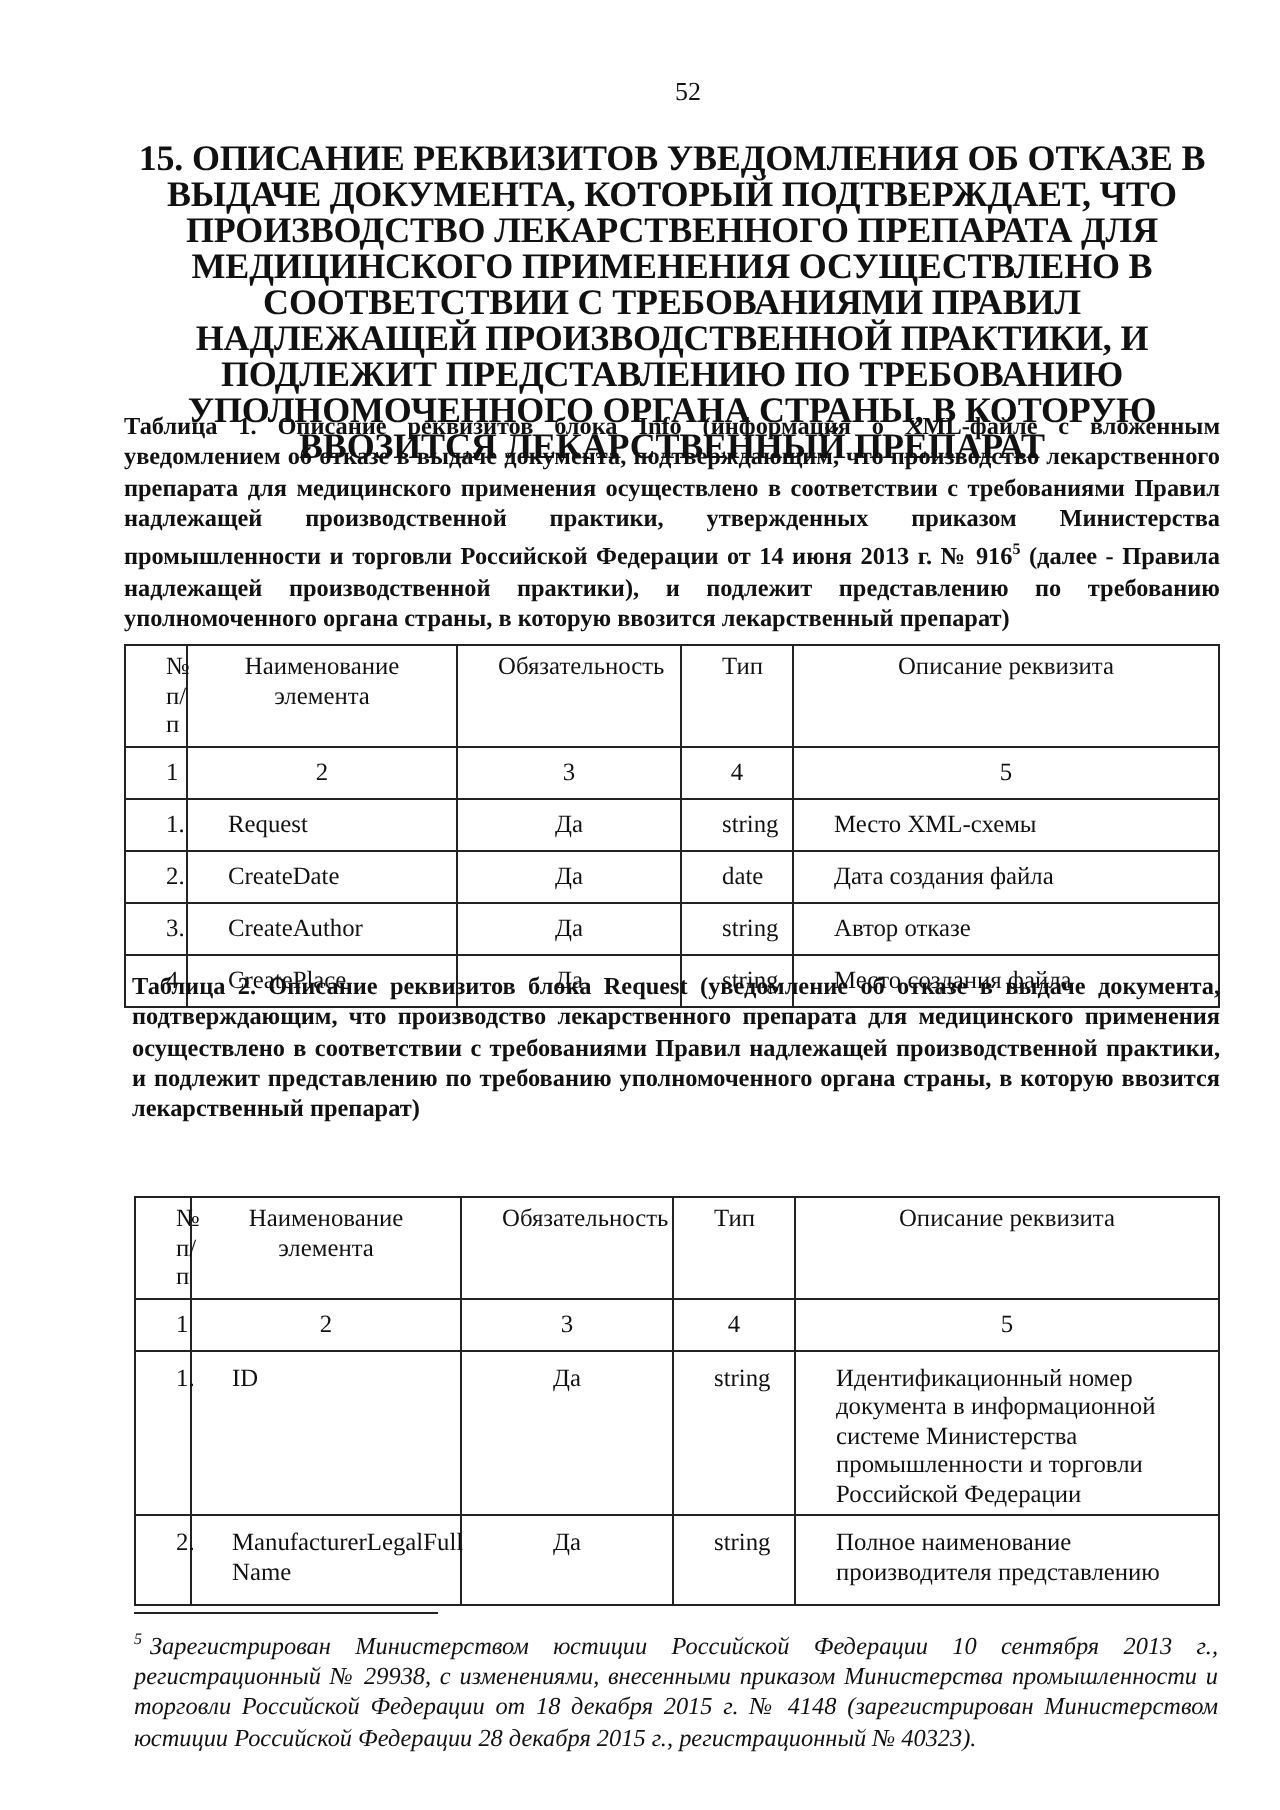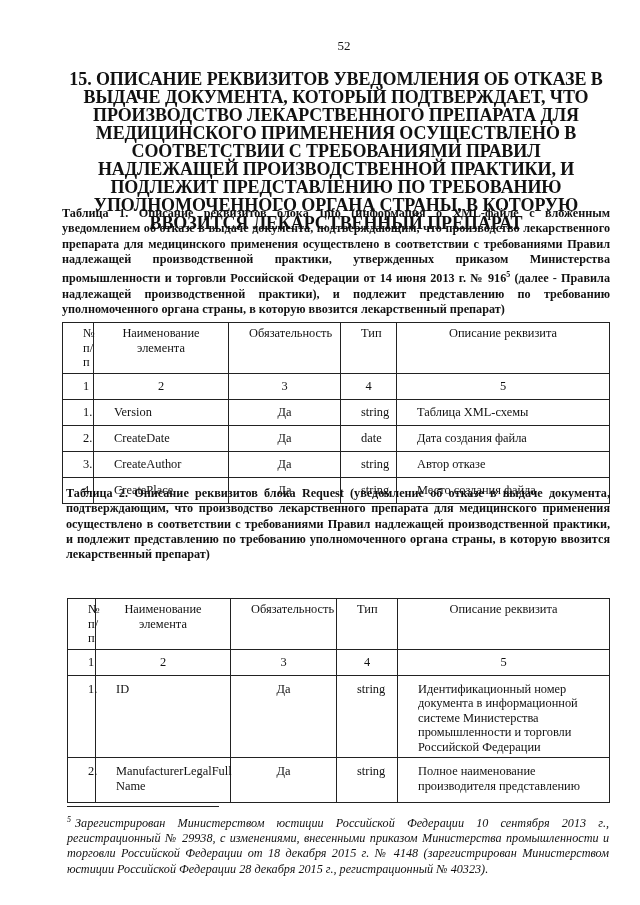--- a/index.html
+++ b/index.html
@@ -77,24 +77,24 @@
   </tr>
   <tr class="num">
     <td class="c">1</td>
     <td class="c">2</td>
     <td class="c">3</td>
     <td class="c">4</td>
     <td class="c">5</td>
   </tr>
   <tr class="row">
     <td class="c">1.</td>
-    <td class="l">Version</td>
+    <td class="l">Request</td>
     <td class="c">Да</td>
     <td class="c">string</td>
-    <td class="l">Таблица XML-схемы</td>
+    <td class="l">Место XML-схемы</td>
   </tr>
   <tr class="row">
     <td class="c">2.</td>
     <td class="l">CreateDate</td>
     <td class="c">Да</td>
     <td class="c">date</td>
     <td class="l">Дата создания файла</td>
   </tr>
   <tr class="row">
     <td class="c">3.</td>

